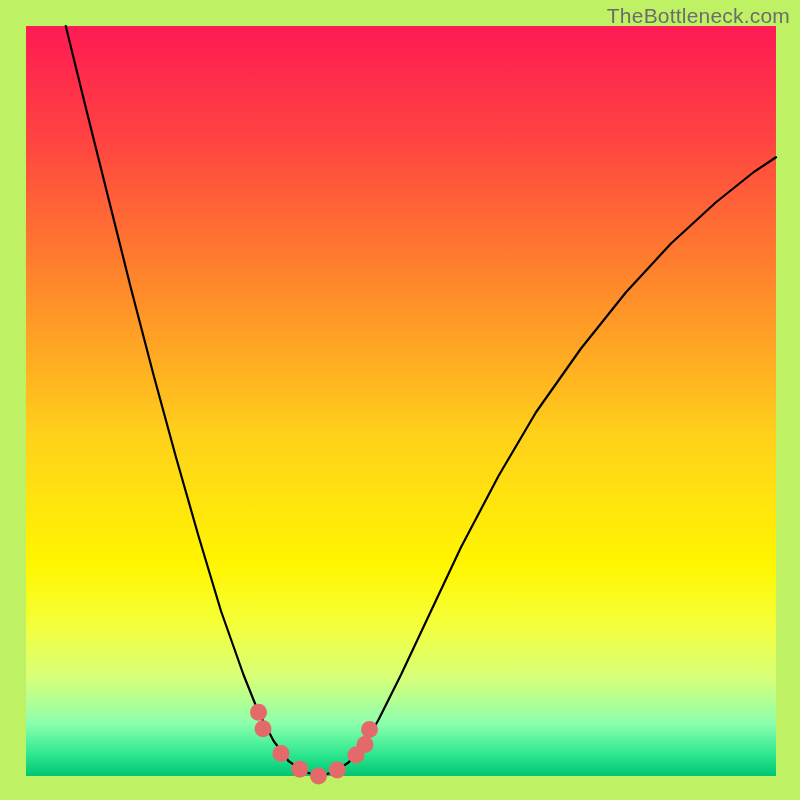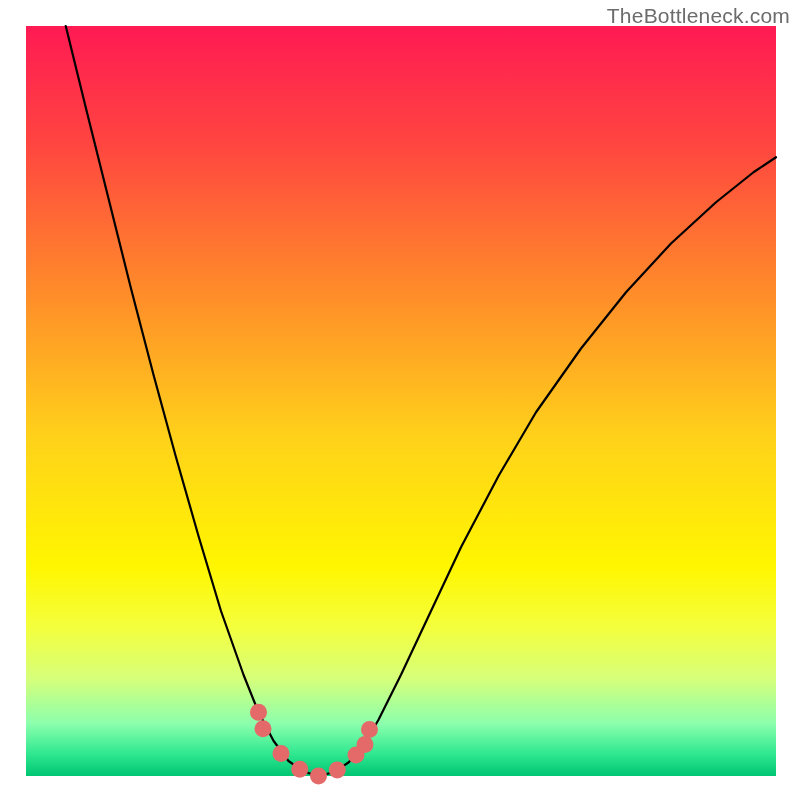--- a/index.html
+++ b/index.html
@@ -10,21 +10,21 @@
     overflow: hidden;
     background: #000;
     font-family: Arial, Helvetica, sans-serif;
   }
   .frame {
     position: absolute;
     left: 0;
     top: 0;
     width: 800px;
     height: 800px;
-    background: #ffffff;
+    background: #bef264;
   }
   .plot-area {
     position: absolute;
     left: 26px;
     top: 26px;
     width: 750px;
     height: 750px;
     
   }
   .watermark {

